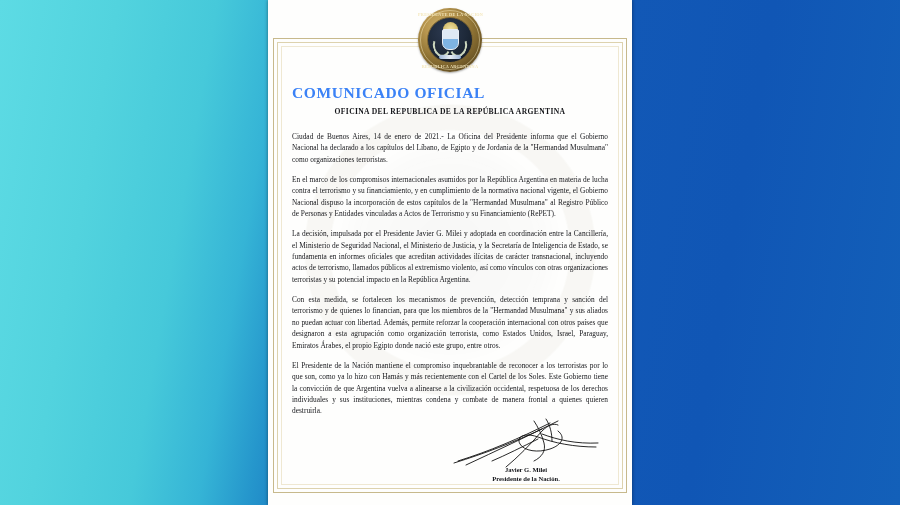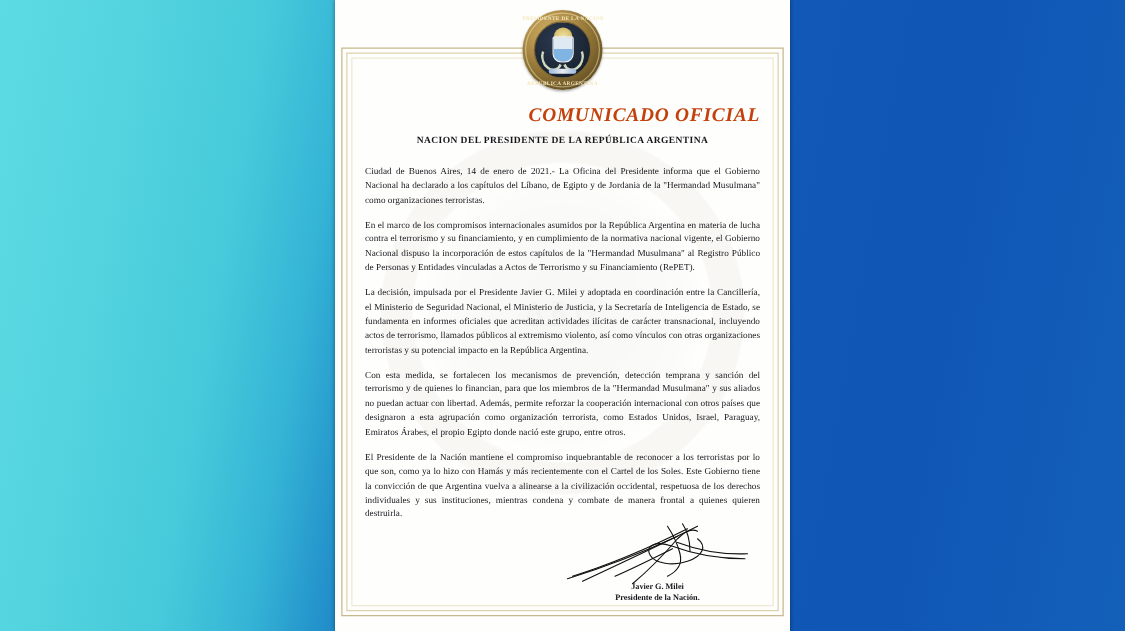--- a/index.html
+++ b/index.html
@@ -198,28 +198,27 @@
 
   
   #content {
     position: absolute;
     left: 24px;
     right: 24px;
     top: 84px;
     z-index: 4;
   }
   #doc-title {
-    text-align: right;
+    text-align: left;
     font-size: 15.5px;
     font-weight: bold;
     letter-spacing: 0.6px;
-    color: #c2410c;
+    color: #3b82f6;
     font-family: "Liberation Serif", serif;
     margin: 0 0 5px 0;
-    font-style: italic;
   }
   #doc-subtitle {
     text-align: center;
     font-size: 7.6px;
     font-weight: bold;
     letter-spacing: 0.35px;
     color: #15161a;
     font-family: "Liberation Serif", serif;
     margin: 0 0 15px 0;
   }
@@ -291,21 +290,21 @@
         <div id="seal-shield"></div>
         <div id="seal-laurel-l"></div>
         <div id="seal-laurel-r"></div>
         <div id="seal-ribbon"></div>
       </div>
     </div>
   </div>
 
   <div id="content">
     <h1 id="doc-title">COMUNICADO OFICIAL</h1>
-    <div id="doc-subtitle">NACION DEL PRESIDENTE DE LA REPÚBLICA ARGENTINA</div>
+    <div id="doc-subtitle">OFICINA DEL REPUBLICA DE LA REPÚBLICA ARGENTINA</div>
 
     <p class="para">Ciudad de Buenos Aires, 14 de enero de 2021.- La Oficina del Presidente informa que el Gobierno Nacional ha declarado a los capítulos del Líbano, de Egipto y de Jordania de la "Hermandad Musulmana" como organizaciones terroristas.</p>
     <p class="para">En el marco de los compromisos internacionales asumidos por la República Argentina en materia de lucha contra el terrorismo y su financiamiento, y en cumplimiento de la normativa nacional vigente, el Gobierno Nacional dispuso la incorporación de estos capítulos de la "Hermandad Musulmana" al Registro Público de Personas y Entidades vinculadas a Actos de Terrorismo y su Financiamiento (RePET).</p>
     <p class="para">La decisión, impulsada por el Presidente Javier G. Milei y adoptada en coordinación entre la Cancillería, el Ministerio de Seguridad Nacional, el Ministerio de Justicia, y la Secretaría de Inteligencia de Estado, se fundamenta en informes oficiales que acreditan actividades ilícitas de carácter transnacional, incluyendo actos de terrorismo, llamados públicos al extremismo violento, así como vínculos con otras organizaciones terroristas y su potencial impacto en la República Argentina.</p>
     <p class="para">Con esta medida, se fortalecen los mecanismos de prevención, detección temprana y sanción del terrorismo y de quienes lo financian, para que los miembros de la "Hermandad Musulmana" y sus aliados no puedan actuar con libertad. Además, permite reforzar la cooperación internacional con otros países que designaron a esta agrupación como organización terrorista, como Estados Unidos, Israel, Paraguay, Emiratos Árabes, el propio Egipto donde nació este grupo, entre otros.</p>
     <p class="para">El Presidente de la Nación mantiene el compromiso inquebrantable de reconocer a los terroristas por lo que son, como ya lo hizo con Hamás y más recientemente con el Cartel de los Soles. Este Gobierno tiene la convicción de que Argentina vuelva a alinearse a la civilización occidental, respetuosa de los derechos individuales y sus instituciones, mientras condena y combate de manera frontal a quienes quieren destruirla.</p>
   </div>
 
   <div id="signature-block">
     <div id="signature-mark">

